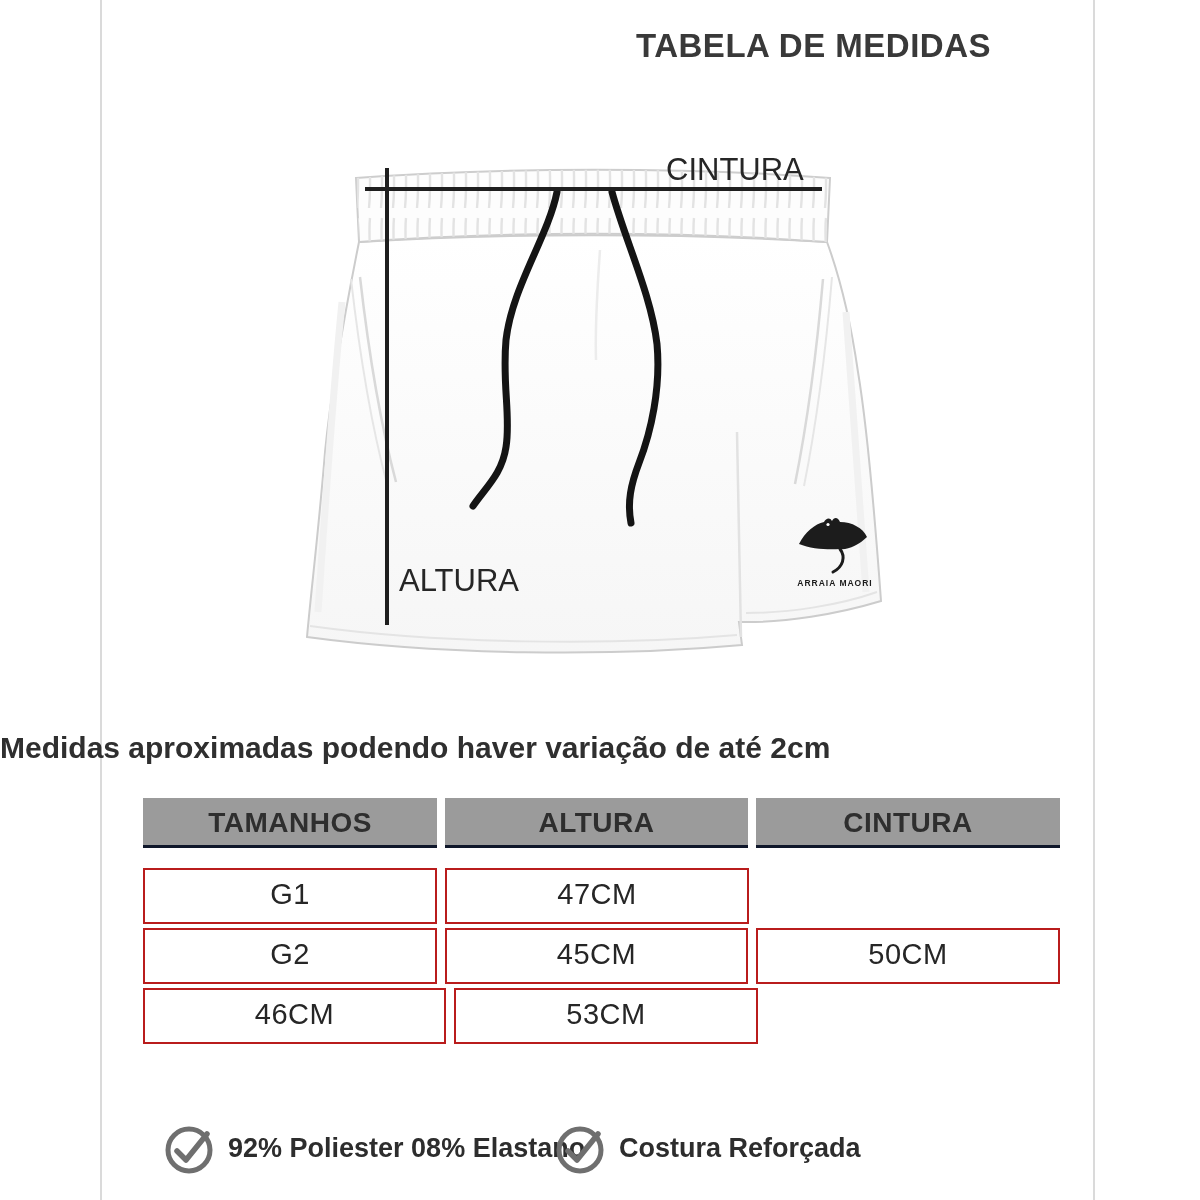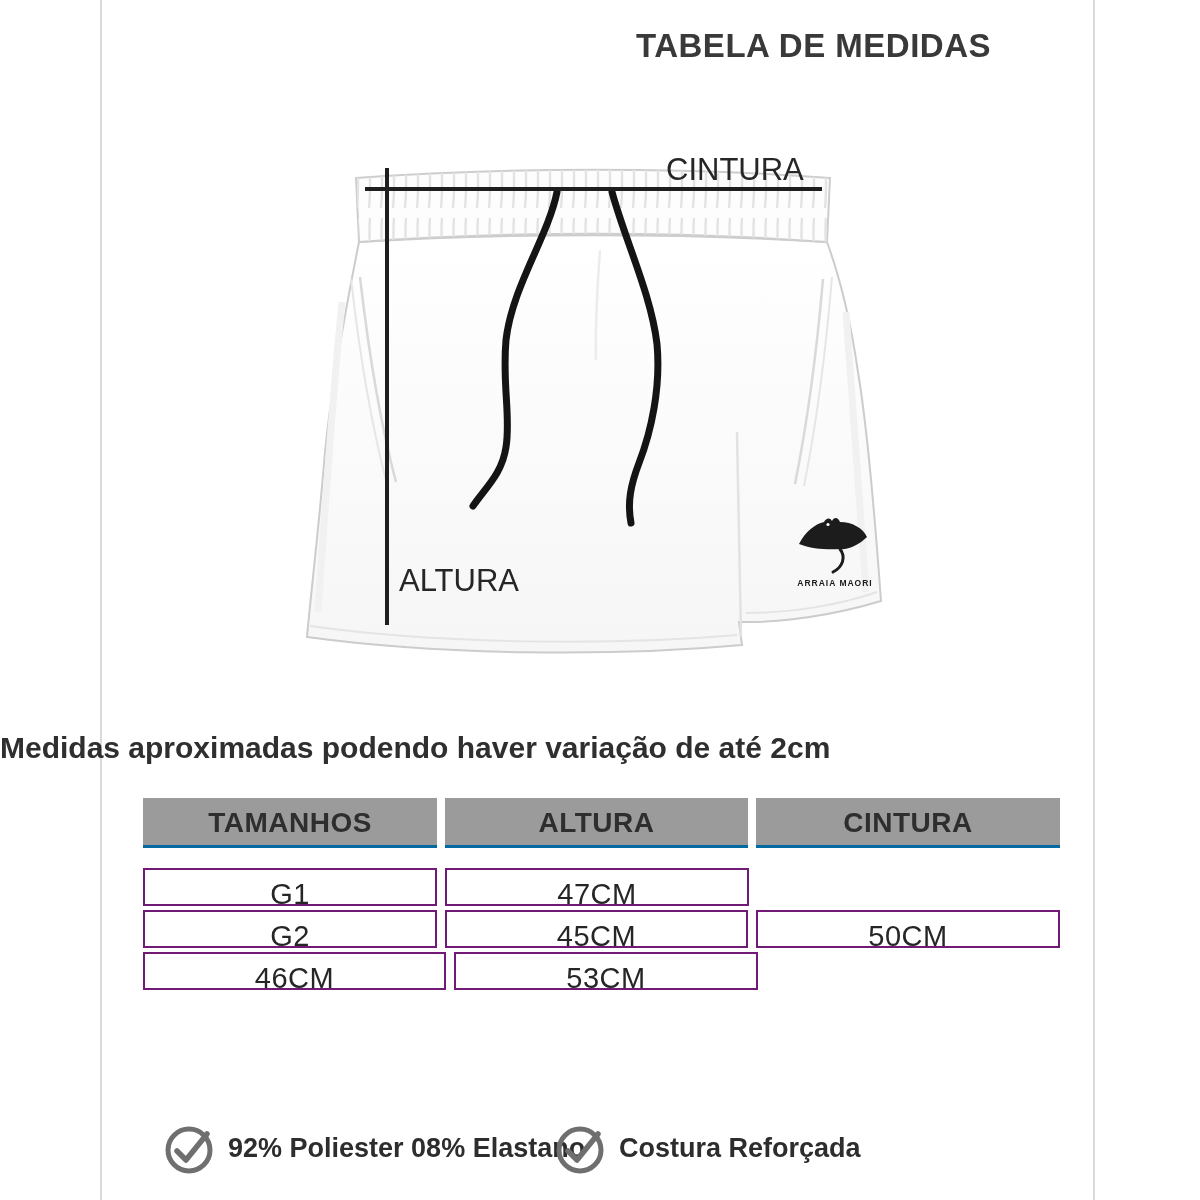--- a/index.html
+++ b/index.html
@@ -29,26 +29,26 @@
   .t-row.head{margin-bottom:20px;}
   .t-row.body{margin-bottom:4px;}
   .t-cell{
     box-sizing:border-box;text-align:center;
   }
   .t-cell.c1{width:294px;margin-right:8px;}
   .t-cell.c2{width:303px;margin-right:8px;}
   .t-cell.c3{width:304px;}
   .head .t-cell{
     height:50px;line-height:50px;background:#9b9b9b;
-    border-bottom:3px solid #0369a1;
+    border-bottom:3px solid #0f172a;
     font-size:28px;font-weight:700;color:#2e2e2e;letter-spacing:.5px;
   }
   .body .t-cell{
-    height:38px;line-height:48px;background:#ffffff;
-    border:2px solid #701a75;
+    height:56px;line-height:48px;background:#ffffff;
+    border:2px solid #b91c1c;
     font-size:29px;font-weight:400;color:#262626;letter-spacing:.5px;
   }
 
   .features{position:absolute;left:0;top:1118px;width:1200px;height:62px;}
   .feature{position:absolute;top:0;height:60px;display:flex;align-items:center;white-space:nowrap;}
   .feature .ck{width:54px;height:54px;flex:0 0 54px;}
   .feature .txt{margin-left:12px;font-size:27px;font-weight:700;color:#2d2d2d;}
   .feature.f1{left:162px;}
   .feature.f2{left:553px;}
   .feature.f3{left:832px;}

